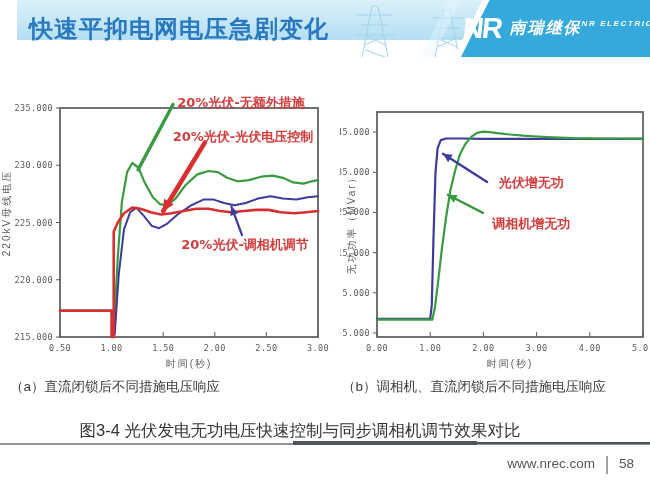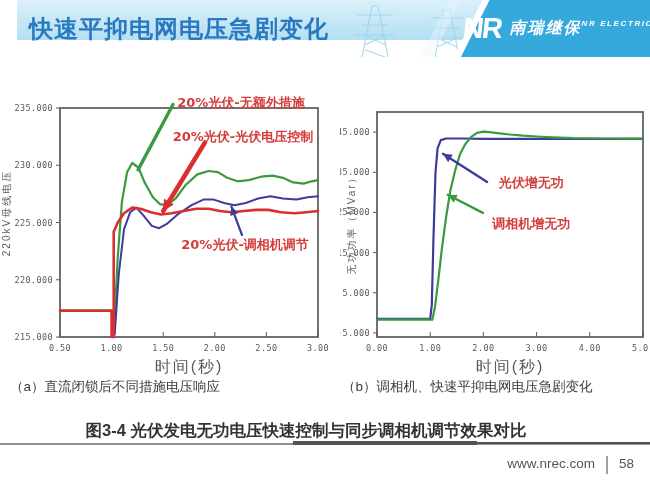--- a/index.html
+++ b/index.html
@@ -21,33 +21,33 @@
   #logo-mark{font-size:29px;font-weight:900;letter-spacing:-2px;transform:skewX(-6deg);line-height:1;}
   #logo-names{display:flex;flex-direction:row;line-height:1.15;font-style:italic;}
   #logo-cn{font-size:16px;font-weight:bold;letter-spacing:2px;}
   #logo-en{font-size:8px;font-weight:bold;letter-spacing:1.6px;}
   
   .chart-svg{position:absolute;top:88px;}
   #chartA{left:10px;}
   #chartB{left:340px;}
   .tick-label{font-family:"DejaVu Sans Mono","Liberation Mono",monospace;font-size:8.5px;fill:#5a5a5a;letter-spacing:.4px;}
   .ann-label{font-family:"DejaVu Sans","Liberation Sans",sans-serif;font-size:13px;font-weight:bold;}
-  .axis-xlabel{position:absolute;top:357px;text-align:center;font-size:16px;color:#5a5a5a;letter-spacing:2px;}
+  .axis-xlabel{position:absolute;top:357px;text-align:center;font-size:10px;color:#5a5a5a;letter-spacing:2px;}
   #xlabelA{left:60px;width:258px;}
   #xlabelB{left:377px;width:266px;}
   .axis-ylabel{position:absolute;font-size:10px;color:#5a5a5a;letter-spacing:2px;white-space:nowrap;
                transform:rotate(-90deg);text-align:center;}
   #ylabelA{width:120px;left:-53px;top:206px;}
   #ylabelB{width:130px;left:287px;top:216px;}
   
   .sub-caption{position:absolute;top:378px;font-size:13.5px;color:#3c3c3c;}
   #captionA{left:10px;width:320px;}
   #captionB{left:342px;width:302px;}
   #figure-caption{position:absolute;left:0;top:420px;width:600px;text-align:center;
-                  font-size:16.5px;font-weight:700;color:#333;padding-left:6px;}
+                  font-size:16.5px;font-weight:400;color:#333;}
   
   #rule-base{position:absolute;left:0;top:443px;width:650px;height:2px;background:#8e9399;}
   #rule-dark{position:absolute;left:293px;top:441px;width:184px;height:4px;background:#4e545a;}
   #rule-dark2{position:absolute;left:477px;top:442px;width:173px;height:2px;background:#4e545a;}
   #footer-row{position:absolute;right:16px;top:456px;display:flex;align-items:flex-start;gap:11px;
               font-size:13.5px;color:#555;}
   #footer-divider{width:2px;height:18px;background:#9aa0a6;}
 </style>
 </head>
 <body>
@@ -143,21 +143,21 @@
       <line x1="147.124" y1="93.91071428571428" x2="102.96799999999999" y2="65.78571428571428" stroke="#3c3c9c" stroke-width="2.4" stroke-linecap="round"></line>
       <polygon points="103.0,65.8 108.1,74.3 112.8,66.8" fill="#3c3c9c"></polygon>
       <text x="191.28" y="99.11607142857142" text-anchor="middle" class="ann-label" fill="#d43c3c">光伏增无功</text>
       <line x1="142.868" y1="124.84821428571429" x2="107.756" y2="106.76785714285714" stroke="#3a9a3f" stroke-width="2.4" stroke-linecap="round"></line>
       <polygon points="107.8,106.8 113.6,114.8 117.7,106.9" fill="#3a9a3f"></polygon>
       <text x="191.28" y="140.09821428571428" text-anchor="middle" class="ann-label" fill="#d43c3c">调相机增无功</text>
     </svg>
   <div class="axis-xlabel" id="xlabelB">时间(秒)</div>
 
   <div class="sub-caption" id="captionA">（a）直流闭锁后不同措施电压响应</div>
-  <div class="sub-caption" id="captionB">（b）调相机、快速平抑电网电压急剧变化</div>
+  <div class="sub-caption" id="captionB">（b）调相机、直流闭锁后不同措施电压响应</div>
   <div id="figure-caption">图3-4 光伏发电无功电压快速控制与同步调相机调节效果对比</div>
 
   <div id="rule-base"></div>
   <div id="rule-dark"></div>
   <div id="rule-dark2"></div>
   <div id="footer-row">
     <span>www.nrec.com</span>
     <span id="footer-divider"></span>
     <span>58</span>
   </div>

